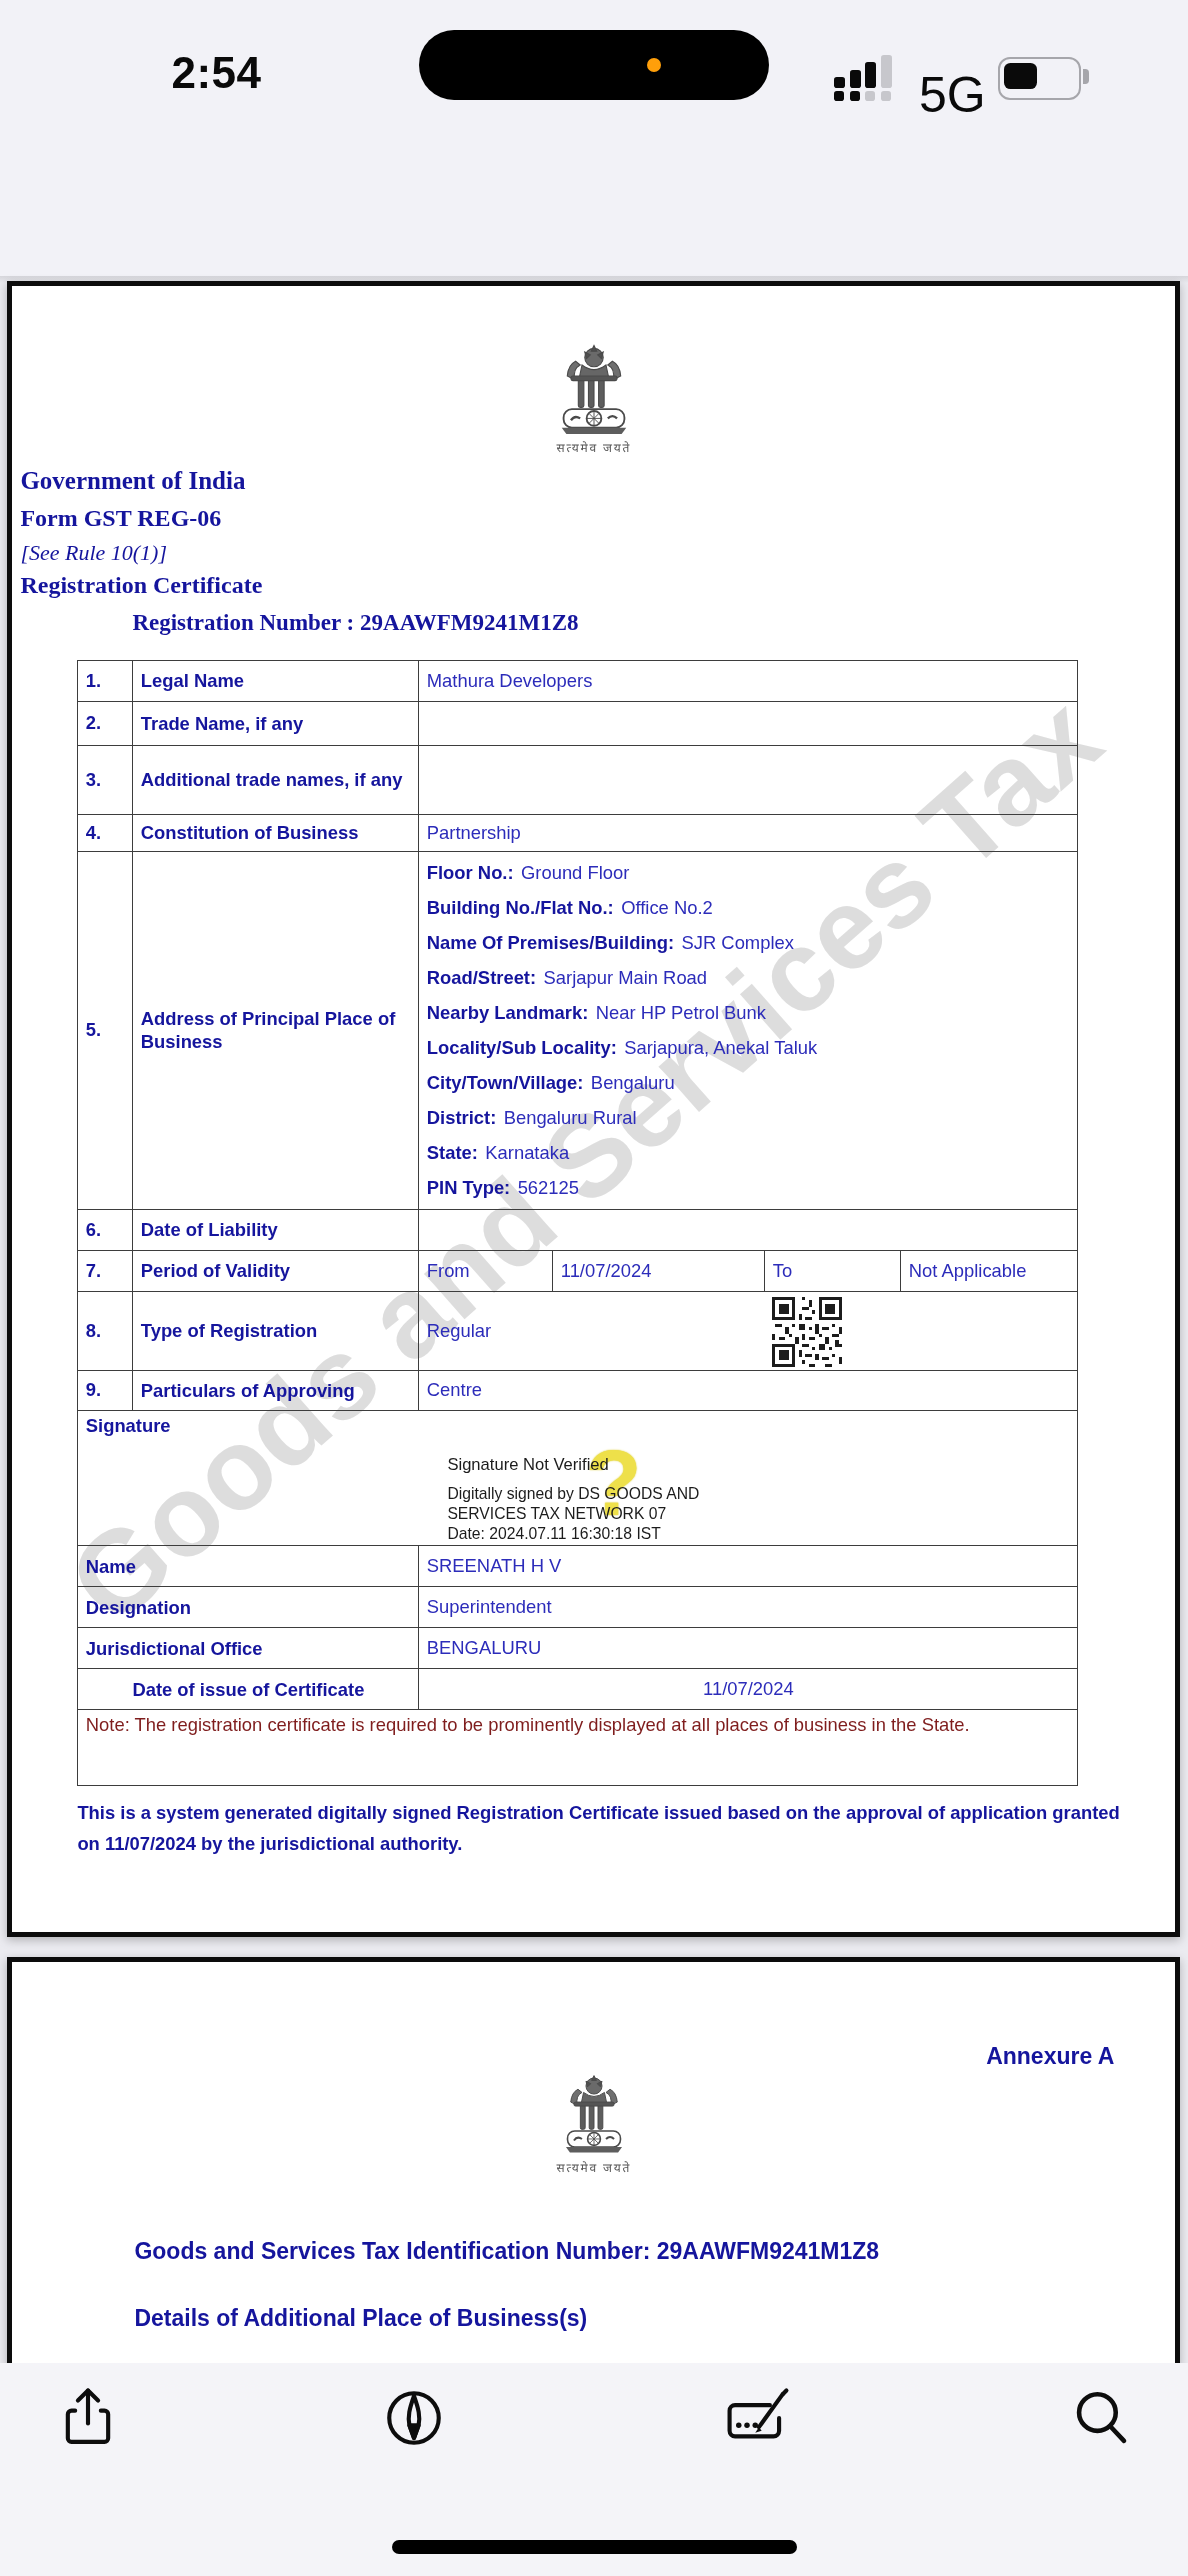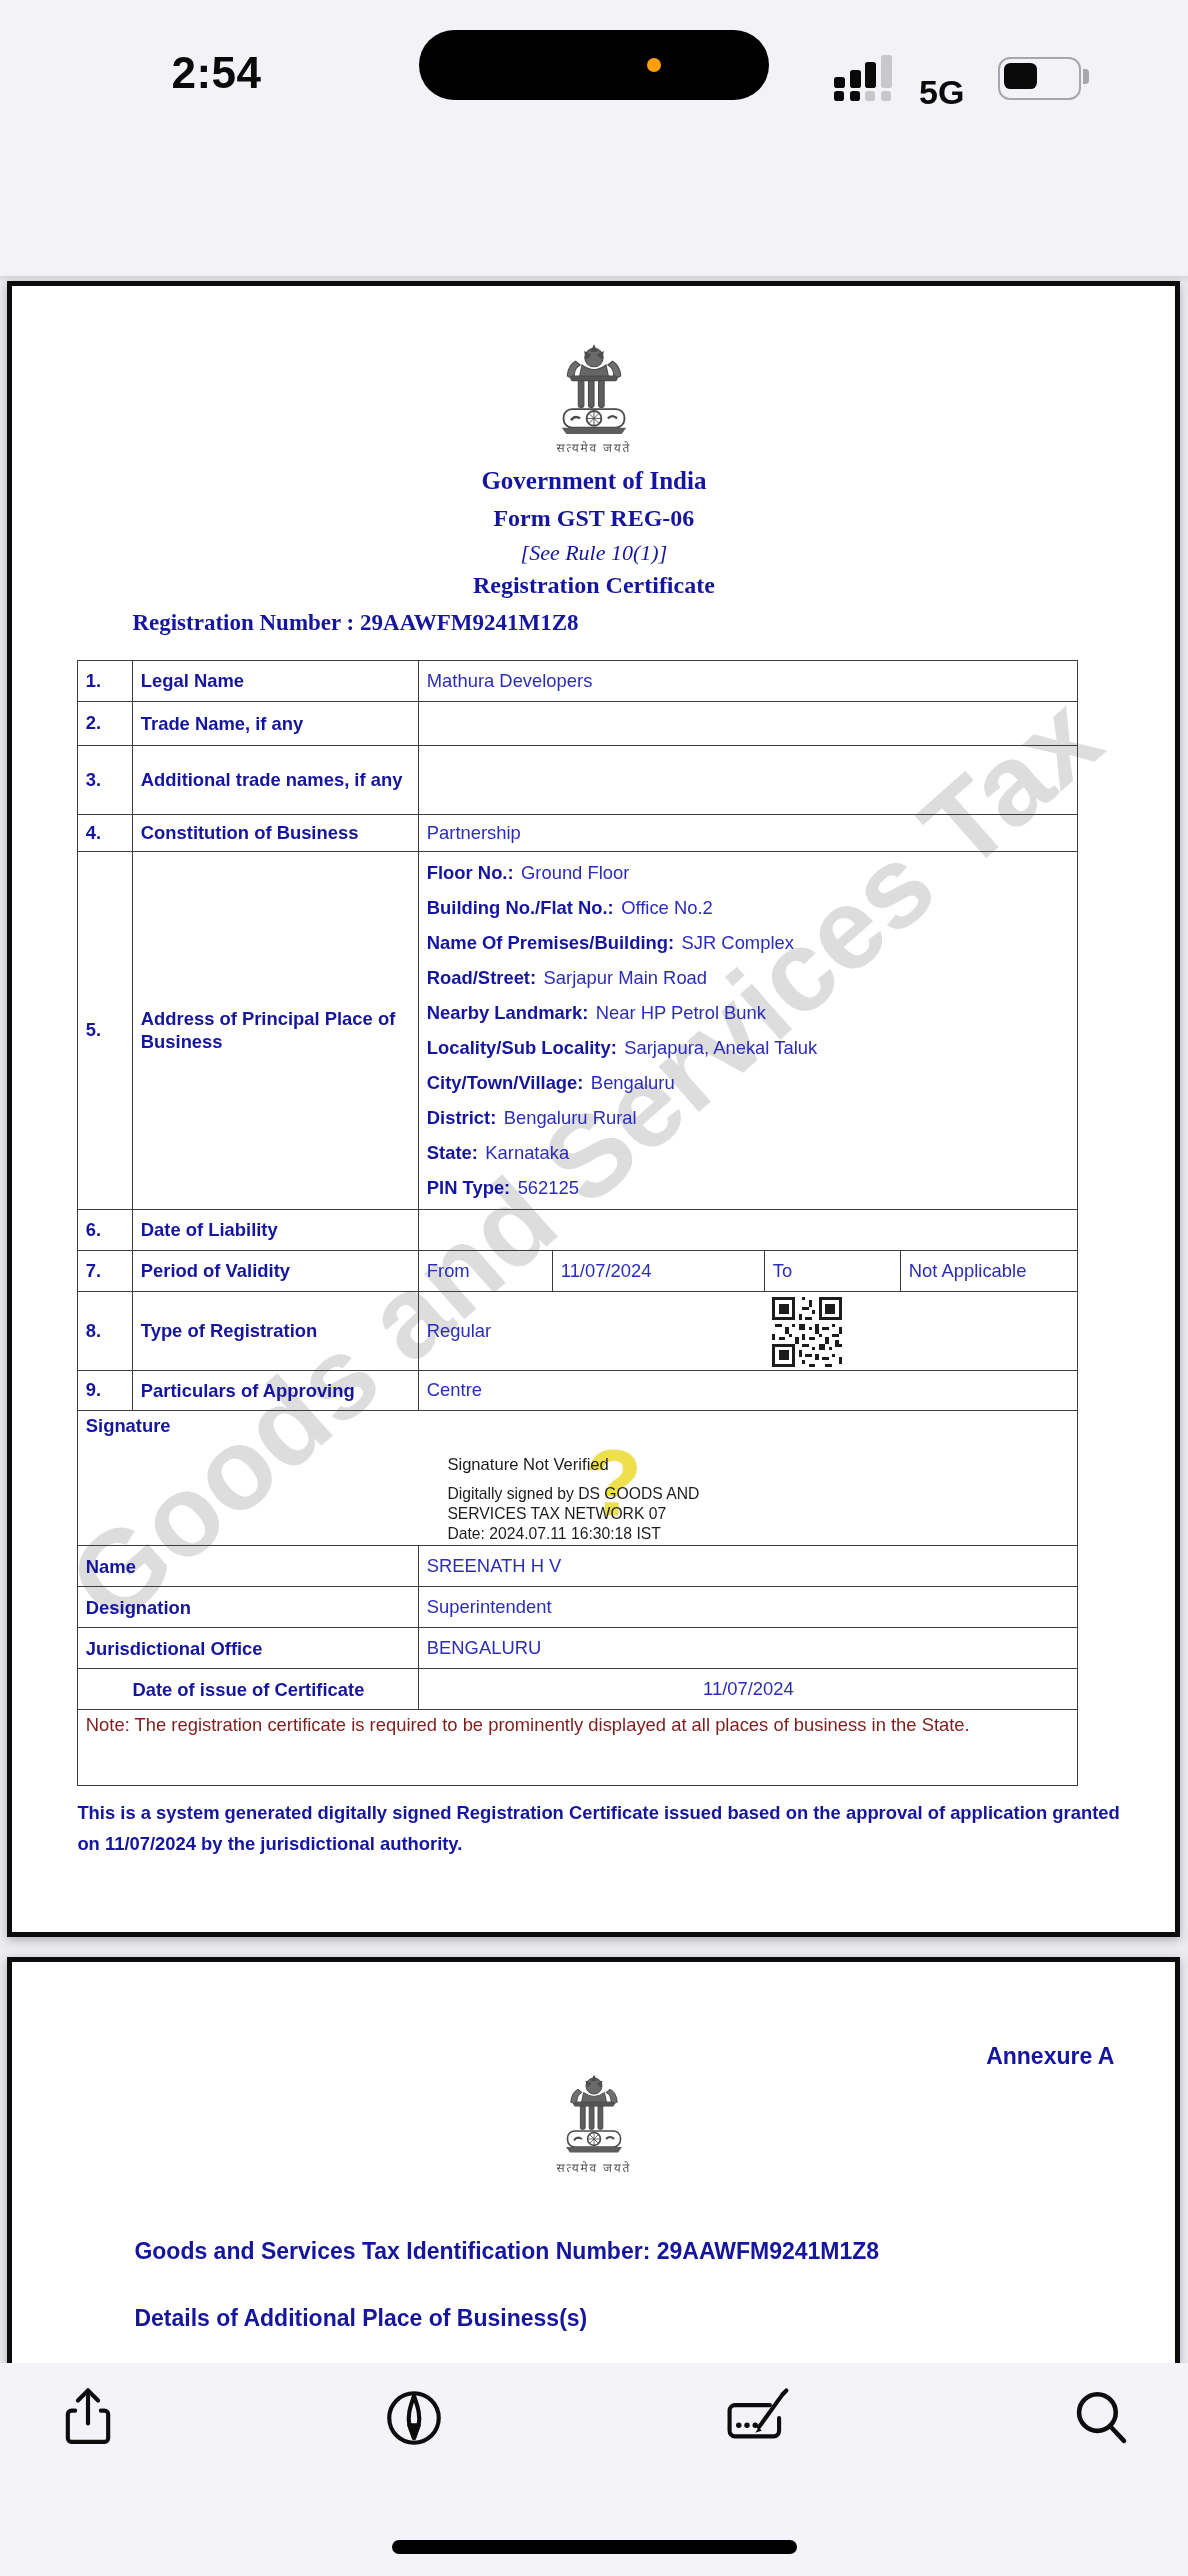--- a/index.html
+++ b/index.html
@@ -11,21 +11,21 @@
   
   .statusbar{position:absolute;top:0;left:0;width:1188px;height:120px;}
   .time{position:absolute;left:129px;top:48px;width:175px;text-align:center;
     font-size:44px;font-weight:700;color:#0a0a0a;letter-spacing:0.5px;}
   .island{position:absolute;left:419px;top:30px;width:350px;height:70px;border-radius:35px;background:#000;}
   .island-dot{position:absolute;left:228px;top:28px;width:14px;height:14px;border-radius:50%;background:#ff9f0a;}
   .signal{position:absolute;left:834px;top:57px;width:74px;height:44px;}
   .sigbar{position:absolute;bottom:13px;width:11px;border-radius:2.8px;background:#0a0a0a;}
   .sigdot{position:absolute;bottom:0;width:10px;height:10px;border-radius:2.8px;background:#0a0a0a;}
   .gray{background:#c7c7cc !important;}
-  .net5g{position:absolute;left:919px;top:73px;font-size:34px;font-weight:700;color:#0a0a0a;}
+  .net5g{position:absolute;left:919px;top:66px;font-size:50px;font-weight:400;color:#0a0a0a;}
   .battery{position:absolute;left:998px;top:57px;width:79px;height:39px;border:2.8px solid #a6a6ab;border-radius:12px;}
   .battery-fill{position:absolute;left:3.7px;top:3.7px;width:33px;height:26px;border-radius:6.4px;background:#0a0a0a;}
   .battery-nub{position:absolute;left:1083px;top:69px;width:6.4px;height:14.7px;border-radius:0 3.7px 3.7px 0;background:#a6a6ab;}
   
   .navbar{position:absolute;top:120px;left:0;width:1188px;height:157px;}
   .back-btn{position:absolute;left:31px;top:177px;width:55px;height:64px;cursor:pointer;}
   .title-wrap{position:absolute;left:0;top:173px;width:1188px;display:flex;justify-content:center;align-items:center;gap:14.7px;}
   .doc-title{font-size:46px;font-weight:600;color:#0a0a0a;letter-spacing:-0.9px;max-width:829px;white-space:nowrap;}
   .title-badge{width:42px;height:42px;border-radius:50%;background:#dcdce1;display:flex;align-items:center;justify-content:center;cursor:pointer;}
   
@@ -34,22 +34,22 @@
     background:linear-gradient(#d6d6db,rgba(214,214,219,0));}
   .page{position:absolute;left:7.4px;width:1163px;background:#fff;border:5.5px solid #0c0c0c;
     box-shadow:0 2.8px 9.2px rgba(0,0,0,0.25);}
   .page1{top:4.6px;height:1646px;}
   .page2{top:1681px;height:645px;}
   .watermark{position:absolute;left:74px;top:1248px;z-index:0;font-size:115px;font-weight:700;
     color:#bdbdbd;opacity:0.5;white-space:nowrap;transform:rotate(-41.5deg);transform-origin:0 64px;
     font-family:"Liberation Sans",sans-serif;}
   .emblem{position:absolute;left:50%;transform:translateX(-50%);text-align:center;z-index:1;}
   .emblem-motto{font-size:12px;color:#555;letter-spacing:1.8px;margin-top:1.8px;}
-  .hdr{position:absolute;left:0;width:100%;text-align:center;z-index:1;
-    font-family:"Liberation Serif",serif;font-weight:700;color:#15159d;}
+  .hdr{position:absolute;left:0;width:100%;text-align:left;z-index:1;
+    font-family:"Liberation Serif",serif;font-weight:700;color:#15159d;padding-left:8px;}
   .regnum{position:absolute;left:120px;z-index:1;font-family:"Liberation Serif",serif;font-weight:700;color:#15159d;font-size:23px;}
   table.cert{position:absolute;left:65px;top:374px;z-index:1;border-collapse:collapse;table-layout:fixed;width:1000px;
     font-size:18.4px;}
   table.cert td{border:1.8px solid #3d3d3d;padding:3.7px 7.4px;vertical-align:middle;overflow:hidden;}
   td.num{color:#15159d;font-weight:700;text-align:left;padding-left:13px;}
   td.lbl{color:#15159d;font-weight:700;line-height:1.25;}
   td.val, .val{color:#2c2cba;font-weight:400;}
   td.top{vertical-align:top;padding-top:5.5px;}
   .addr-line{line-height:35px;white-space:nowrap;}
   .addr-line .k{color:#15159d;font-weight:700;margin-right:7.4px;}

